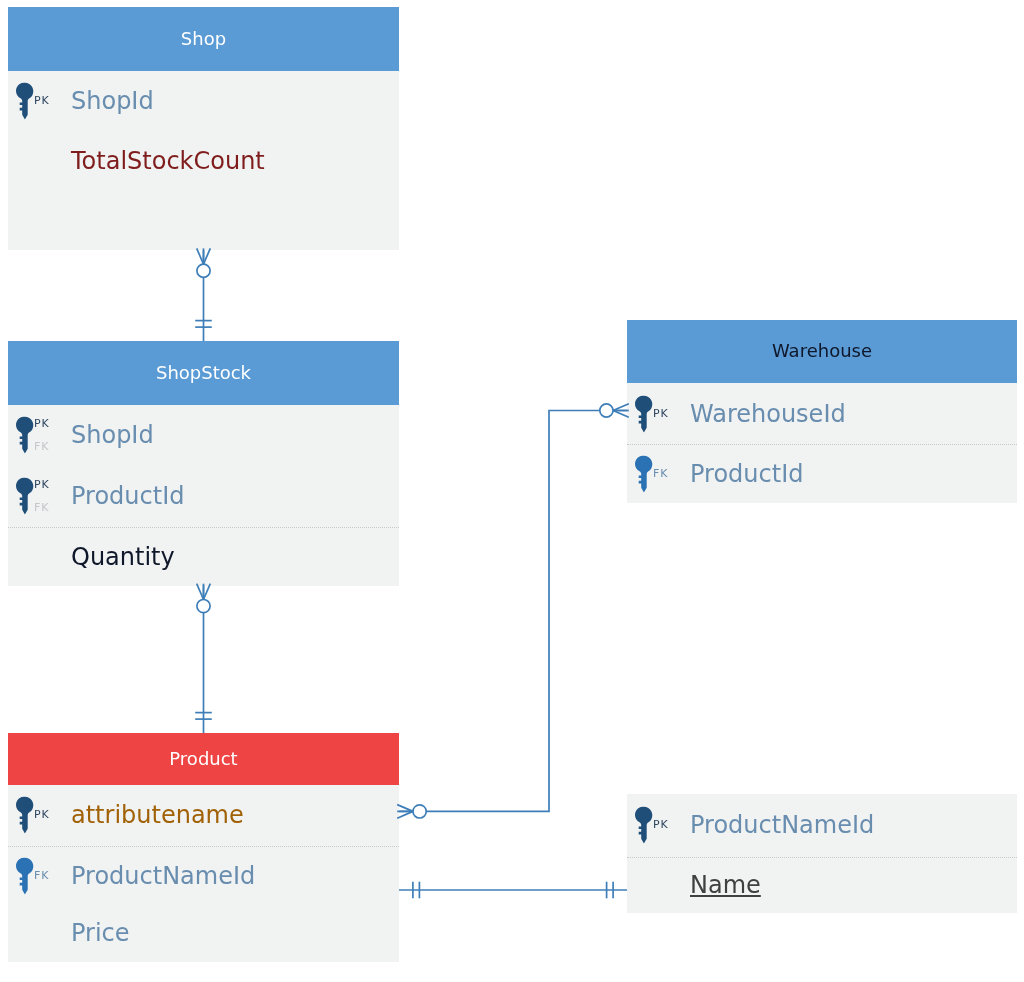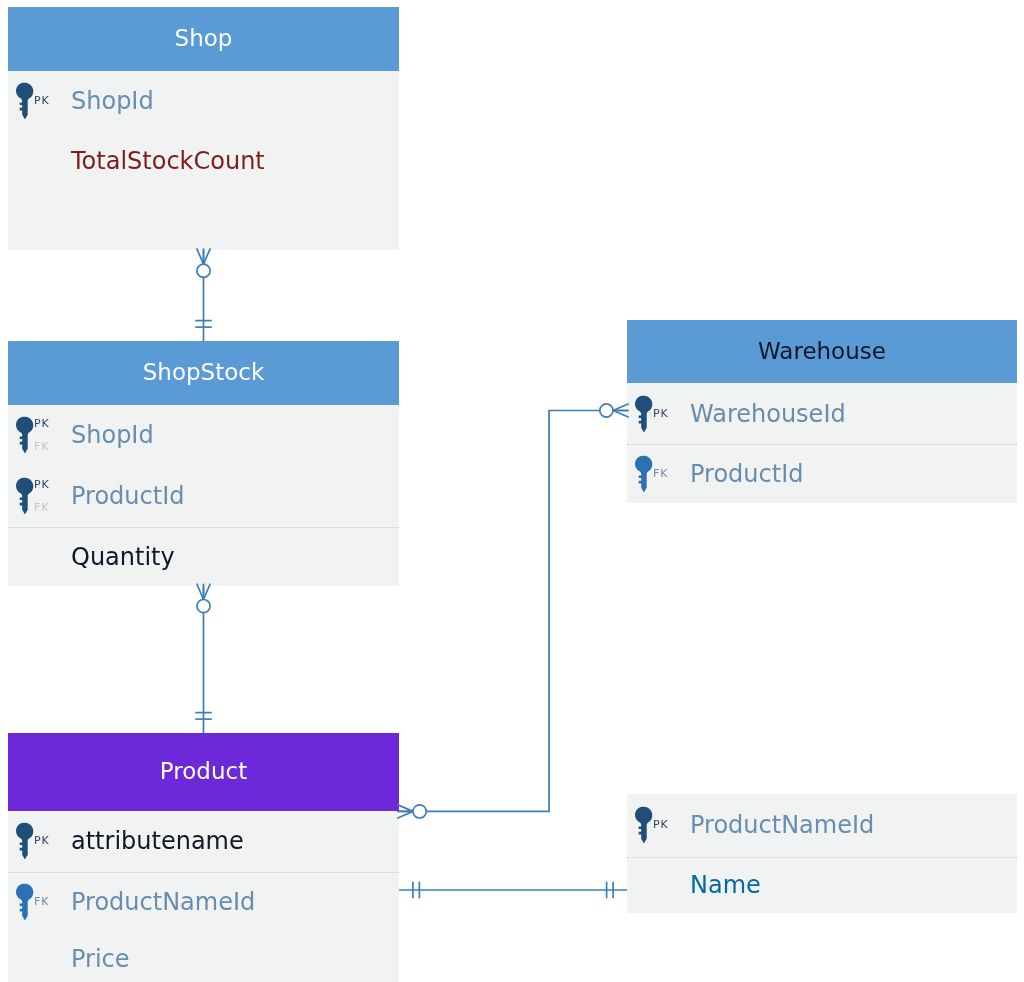--- a/index.html
+++ b/index.html
@@ -3,21 +3,21 @@
 <meta charset="utf-8">
 <title>ER Diagram</title>
 <style>
   html,body{margin:0;padding:0;background:#ffffff;}
   body{width:1024px;height:982px;position:relative;overflow:hidden;
        font-family:"DejaVu Sans", sans-serif;}
   .canvas{position:absolute;inset:0;}
   .entity{position:absolute;box-sizing:border-box;}
   .ent-header{box-sizing:border-box;background:#5a9bd5;color:#ffffff;
       display:flex;align-items:center;justify-content:center;
-      font-size:23px;font-weight:400;letter-spacing:0;padding-bottom:2px;}
+      font-size:18px;font-weight:400;letter-spacing:0;padding-bottom:2px;}
   .ent-body{box-sizing:border-box;background:#f1f2f2;}
   .row{position:relative;box-sizing:border-box;display:flex;align-items:center;}
   .row.sep{border-top:1px dotted #c3cacd;}
   .keycell{width:63px;flex:0 0 63px;position:relative;height:100%;}
   .keyicon{position:absolute;left:8px;top:50%;transform:translateY(-50%);
            display:block;line-height:0;}
   .kl{position:absolute;left:25.9px;font-size:11px;line-height:16px;letter-spacing:1.0px;
       font-family:"DejaVu Sans",sans-serif;white-space:nowrap;}
   .kl.pk{color:#2d4560;}
   .kl.fk{color:#c3c7ca;}
@@ -70,30 +70,30 @@
             </div>
             <span class="fieldname" style="color:#688daf;">ProductId</span>
           </div>
           <div class="row sep" style="height:58.8px;">
             <div class="keycell"></div>
             <span class="fieldname" style="color:#0f172a;">Quantity</span>
           </div>
         </div>
       </div>
       <div class="entity" style="left:8px;top:733px;width:391px;height:243px;">
-        <div class="ent-header" style="height:78px;background:#6d28d9;color:#ffffff;">Product</div>
+        <div class="ent-header" style="height:52px;background:#ef4444;color:#ffffff;">Product</div>
         <div class="ent-body" style="height:177px;background:#f1f2f2;">
           <div class="row" style="height:60.7px;">
             <div class="keycell">
               <span class="keyicon"><svg width="17.5" height="37" viewBox="0 0 17.5 37">
                   <path fill="#1f4e79" d="M8.4 0 C3.76 0 0 3.76 0 8.4 C0 11.6 1.79 14.38 4.42 15.8 C5.6 16.43 6.2 17.3 6.2 18.6 L6.2 20.0 L3.7 20.0 L3.7 22.6 L6.2 22.6 L6.2 25.3 L3.7 25.3 L3.7 27.9 L6.2 27.9 L6.2 32.2 L8.9 37 L11.7 32.2 L11.7 18.6 C11.7 17.3 12.3 16.43 13.48 15.8 C16.11 14.38 17.3 11.6 17.3 8.4 C17.3 3.76 13.04 0 8.4 0 Z"></path>
                 </svg></span>
               <span class="kl pk" style="top:50%;transform:translateY(-50%);color:#2d4560;">PK</span>
             </div>
-            <span class="fieldname" style="color:#0f172a;">attributename</span>
+            <span class="fieldname" style="color:#a16207;">attributename</span>
           </div>
           <div class="row sep" style="height:59.3px;">
             <div class="keycell">
               <span class="keyicon"><svg width="17.5" height="37" viewBox="0 0 17.5 37">
                   <path fill="#2a72b4" d="M8.4 0 C3.76 0 0 3.76 0 8.4 C0 11.6 1.79 14.38 4.42 15.8 C5.6 16.43 6.2 17.3 6.2 18.6 L6.2 20.0 L3.7 20.0 L3.7 22.6 L6.2 22.6 L6.2 25.3 L3.7 25.3 L3.7 27.9 L6.2 27.9 L6.2 32.2 L8.9 37 L11.7 32.2 L11.7 18.6 C11.7 17.3 12.3 16.43 13.48 15.8 C16.11 14.38 17.3 11.6 17.3 8.4 C17.3 3.76 13.04 0 8.4 0 Z"></path>
                 </svg></span>
               <span class="kl fk" style="top:50%;transform:translateY(-50%);color:#688daf;">FK</span>
             </div>
             <span class="fieldname" style="color:#688daf;">ProductNameId</span>
           </div>
@@ -132,21 +132,21 @@
             <div class="keycell">
               <span class="keyicon"><svg width="17.5" height="37" viewBox="0 0 17.5 37">
                   <path fill="#1f4e79" d="M8.4 0 C3.76 0 0 3.76 0 8.4 C0 11.6 1.79 14.38 4.42 15.8 C5.6 16.43 6.2 17.3 6.2 18.6 L6.2 20.0 L3.7 20.0 L3.7 22.6 L6.2 22.6 L6.2 25.3 L3.7 25.3 L3.7 27.9 L6.2 27.9 L6.2 32.2 L8.9 37 L11.7 32.2 L11.7 18.6 C11.7 17.3 12.3 16.43 13.48 15.8 C16.11 14.38 17.3 11.6 17.3 8.4 C17.3 3.76 13.04 0 8.4 0 Z"></path>
                 </svg></span>
               <span class="kl pk" style="top:50%;transform:translateY(-50%);color:#2d4560;">PK</span>
             </div>
             <span class="fieldname" style="color:#688daf;">ProductNameId</span>
           </div>
           <div class="row sep" style="height:56.1px;">
             <div class="keycell"></div>
-            <span class="fieldname" style="color:#0369a1;">Name</span>
+            <span class="fieldname" style="color:#404040;text-decoration:underline;">Name</span>
           </div>
         </div>
       </div>
     </div>
   <svg class="links" id="links">
       <g fill="none" stroke="#3e7eb8" stroke-width="1.7" stroke-linecap="butt">
         <polyline points="203.5,250.2 203.5,341"></polyline>
         <g transform="translate(203.5,250.2) rotate(90)">
           <path d="M-1.8 -6.8 L14 0"></path>
           <path d="M-1.8 0 L14 0"></path>

